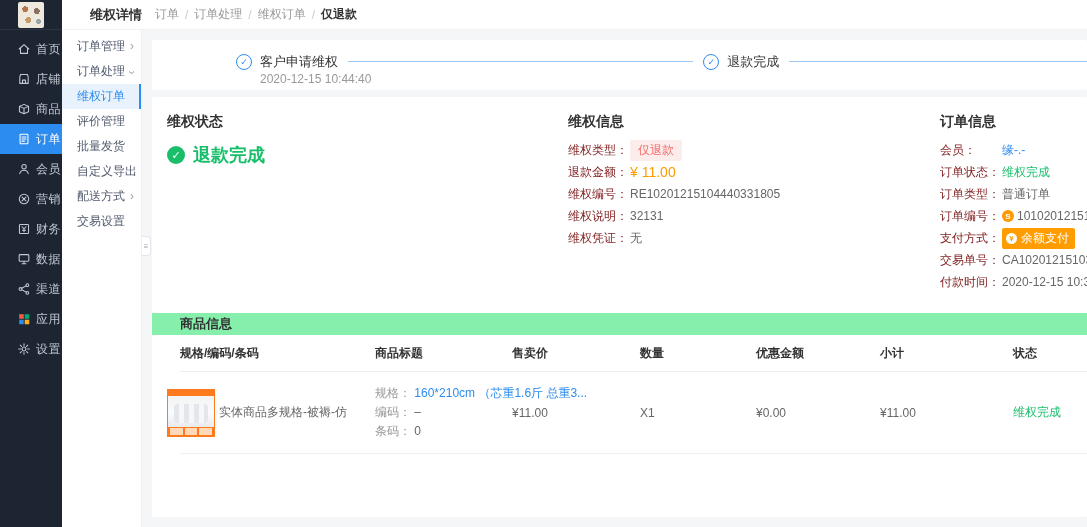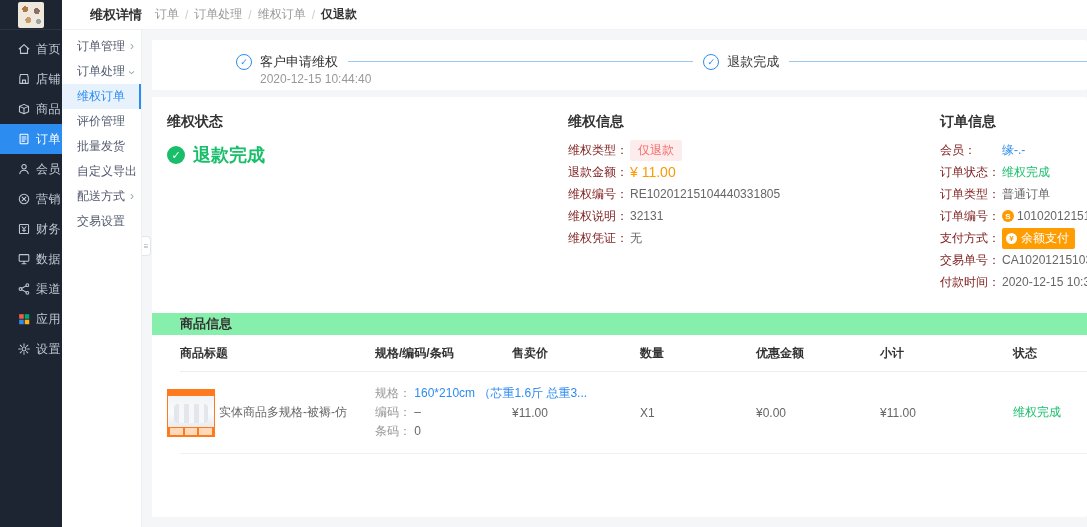--- a/index.html
+++ b/index.html
@@ -337,22 +337,22 @@
         <div class="info-row">
           <span class="info-label">付款时间：</span>
           <span class="val-plain">2020-12-15 10:36:35</span>
         </div>
       </div>
     </div>
 
     <div class="section-bar">商品信息</div>
 
     <div class="tgrid thead">
+      <div class="th">规格/编码/条码</div>
       <div class="th">商品标题</div>
-      <div class="th">规格/编码/条码</div>
       <div class="th">售卖价</div>
       <div class="th">数量</div>
       <div class="th">优惠金额</div>
       <div class="th">小计</div>
       <div class="th">状态</div>
     </div>
 
     <div class="tgrid trow">
       <div class="goods-cell">
         <div class="thumb">

